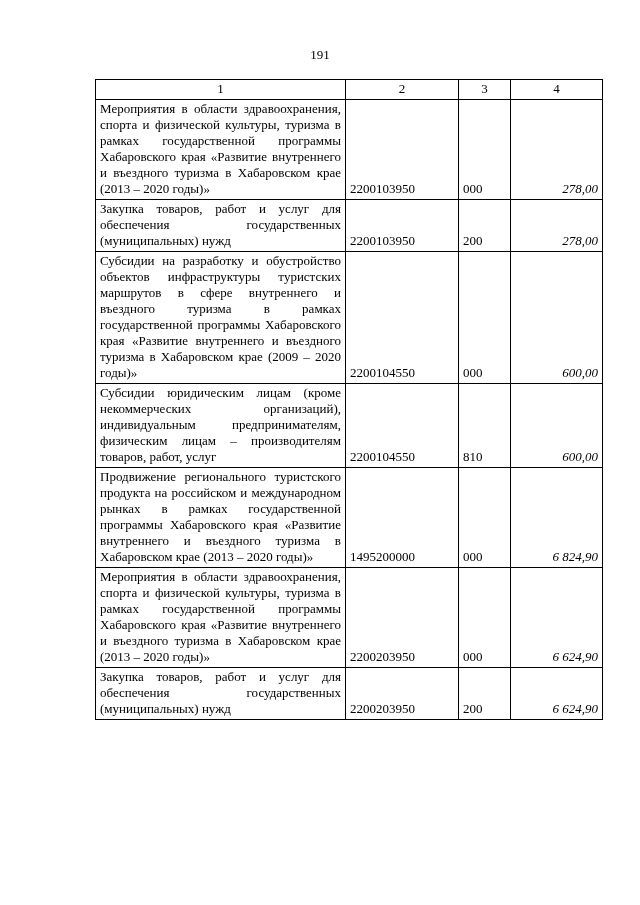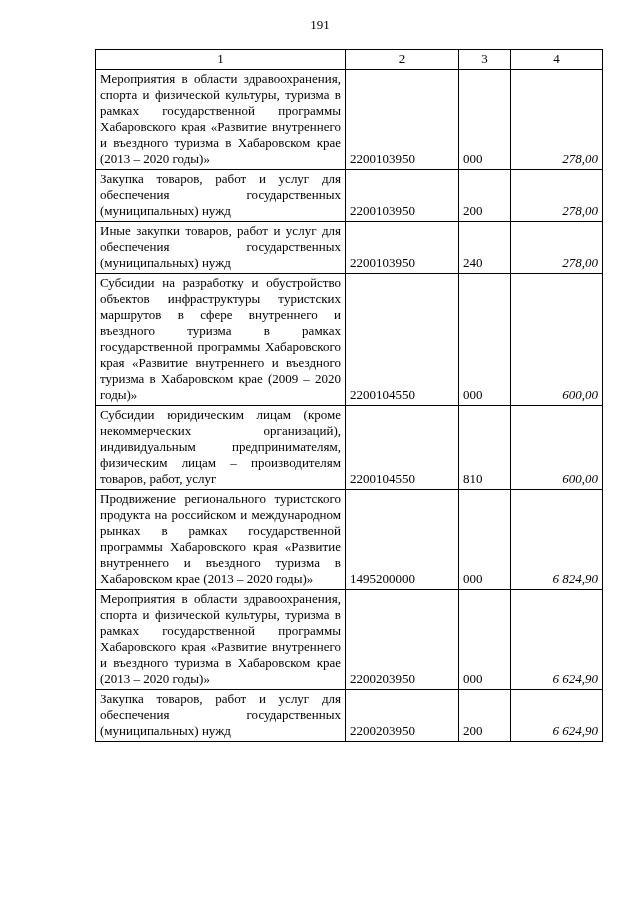--- a/index.html
+++ b/index.html
@@ -10,21 +10,21 @@
   .page {
     position: relative;
     width: 640px;
     height: 905px;
     background: #ffffff;
     color: #000000;
     font-family: "Liberation Serif", serif;
     overflow: hidden;
   }
   .page-number {
-    padding-top: 17px;
+    padding-top: 47px;
     text-align: center;
     font-size: 13px;
     line-height: 15px;
   }
   table.budget {
     border-collapse: collapse;
     table-layout: fixed;
     margin: 17px 0 0 95px;
     width: 507px;
     font-size: 13px;
@@ -88,26 +88,20 @@
         <td class="c3">000</td>
         <td class="c4">278,00</td>
       </tr>
       <tr>
         <td class="c1">Закупка товаров, работ и услуг для обеспечения государственных (муниципальных) нужд</td>
         <td class="c2">2200103950</td>
         <td class="c3">200</td>
         <td class="c4">278,00</td>
       </tr>
       <tr>
-        <td class="c1">Иные закупки товаров, работ и услуг для обеспечения государственных (муниципальных) нужд</td>
-        <td class="c2">2200103950</td>
-        <td class="c3">240</td>
-        <td class="c4">278,00</td>
-      </tr>
-      <tr>
         <td class="c1">Субсидии на разработку и обустройство объектов инфраструктуры туристских маршрутов в сфере внутреннего и въездного туризма в рамках государственной программы Хабаровского края «Развитие внутреннего и въездного туризма в Хабаровском крае (2009 – 2020 годы)»</td>
         <td class="c2">2200104550</td>
         <td class="c3">000</td>
         <td class="c4">600,00</td>
       </tr>
       <tr>
         <td class="c1">Субсидии юридическим лицам (кроме некоммерческих организаций), индивидуальным предпринимателям, физическим лицам – производителям товаров, работ, услуг</td>
         <td class="c2">2200104550</td>
         <td class="c3">810</td>
         <td class="c4">600,00</td>

